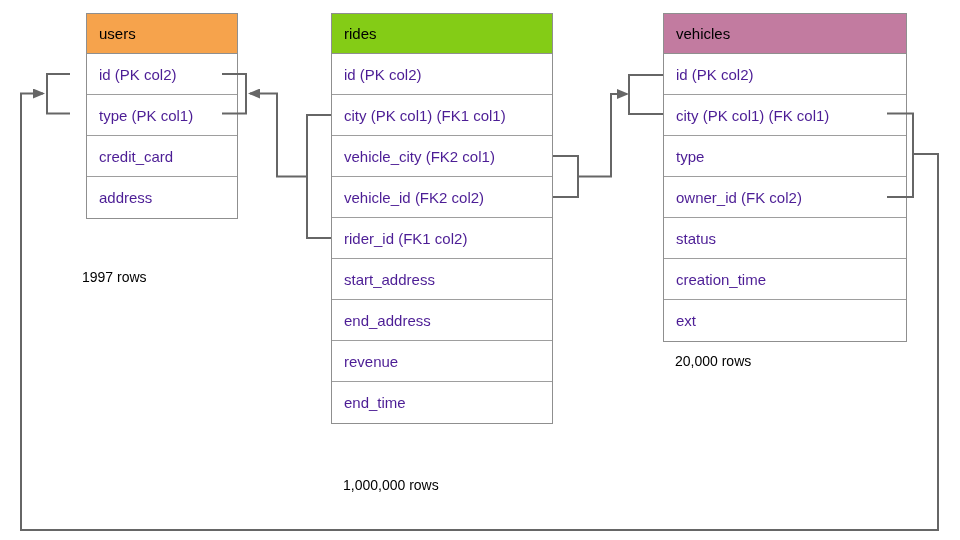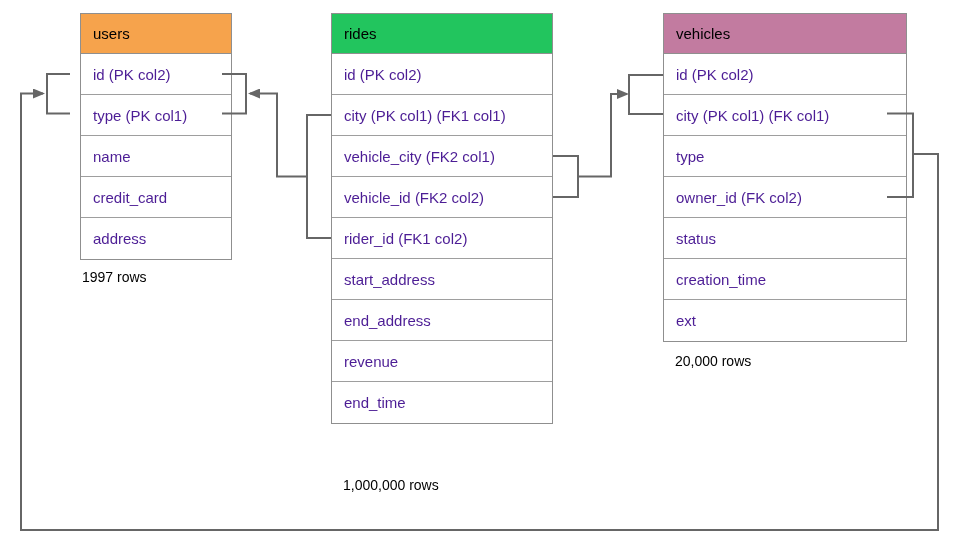--- a/index.html
+++ b/index.html
@@ -36,21 +36,21 @@
     background: #ffffff;
   }
   .db-table .row:last-child { border-bottom: none; }
 
   .caption {
     position: absolute;
     font-size: 14px;
     color: #000000;
   }
 
-  #users-table    { left: 80px;  top: 13px; width: 152px; }
+  #users-table    { left: 86px;  top: 13px; width: 152px; }
   #rides-table    { left: 331px; top: 13px; width: 222px; }
   #vehicles-table { left: 663px; top: 13px; width: 244px; }
 
   #users-caption    { left: 82px;  top: 269px; }
   #rides-caption    { left: 343px; top: 477px; }
   #vehicles-caption { left: 675px; top: 353px; }
 
   svg.connectors {
     position: absolute; inset: 0;
     width: 960px; height: 540px;
@@ -66,28 +66,27 @@
 </style>
 </head>
 <body>
 
 <div class="stage">
 
   <div class="db-table" id="users-table">
     <div class="hdr" style="background-color: rgb(246, 163, 76);">users</div>
     <div class="row">id (PK col2)</div>
     <div class="row">type (PK col1)</div>
-    <div class="row">name</div>
     <div class="row">credit_card</div>
     <div class="row">address</div>
   </div>
   <div class="caption" id="users-caption">1997 rows</div>
 
   <div class="db-table" id="rides-table">
-    <div class="hdr" style="background-color: #22c55e;">rides</div>
+    <div class="hdr" style="background-color: #84cc16;">rides</div>
     <div class="row">id (PK col2)</div>
     <div class="row">city (PK col1) (FK1 col1)</div>
     <div class="row">vehicle_city (FK2 col1)</div>
     <div class="row">vehicle_id (FK2 col2)</div>
     <div class="row">rider_id (FK1 col2)</div>
     <div class="row">start_address</div>
     <div class="row">end_address</div>
     <div class="row">revenue</div>
     <div class="row">end_time</div>
   </div>

